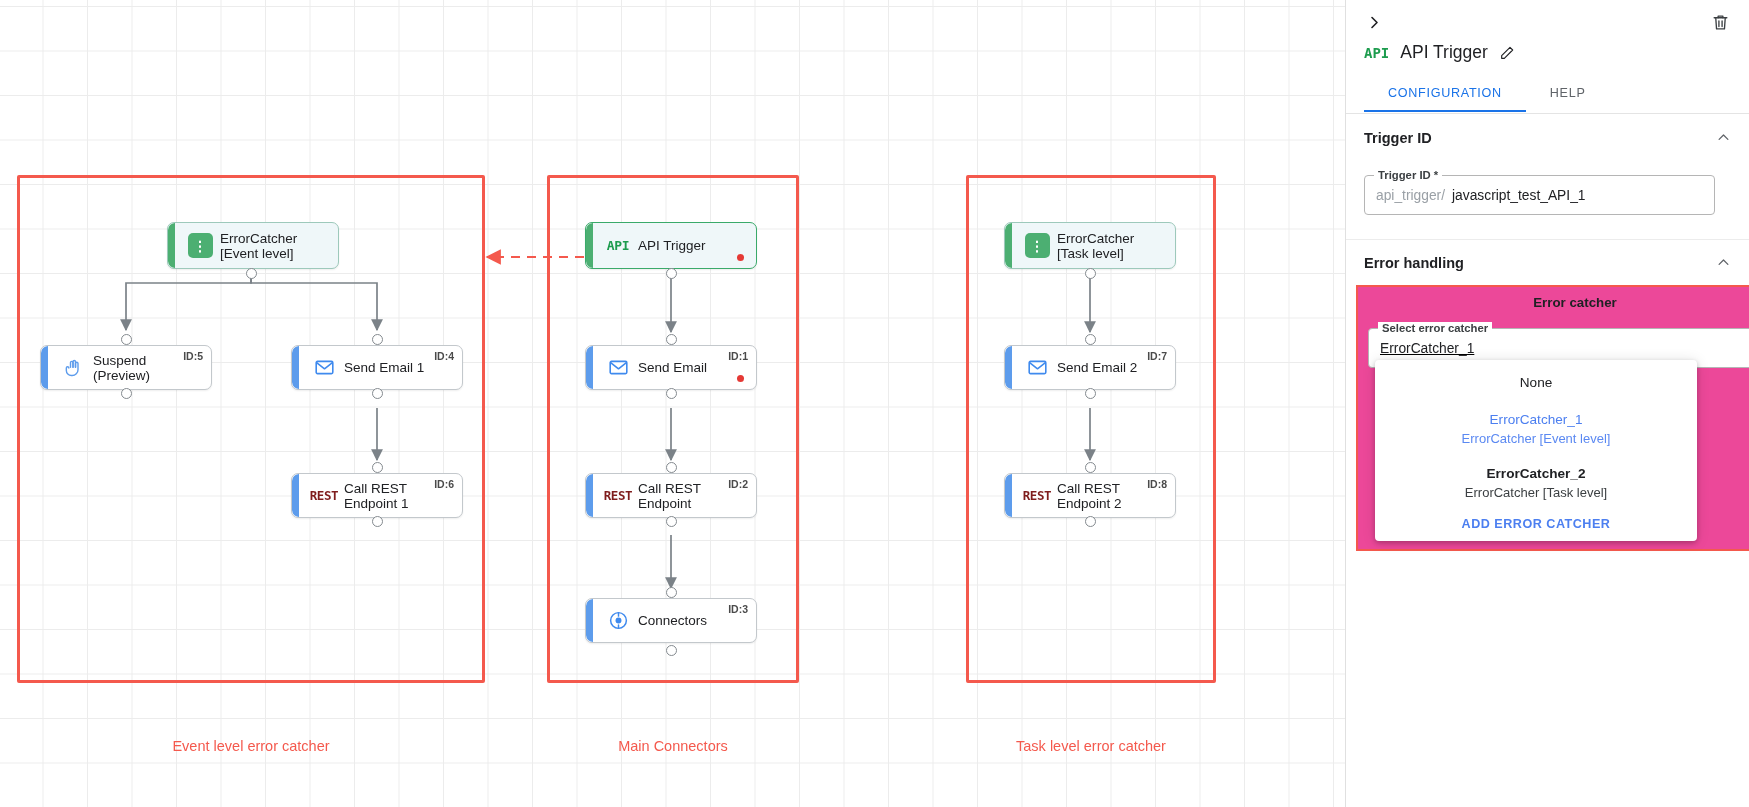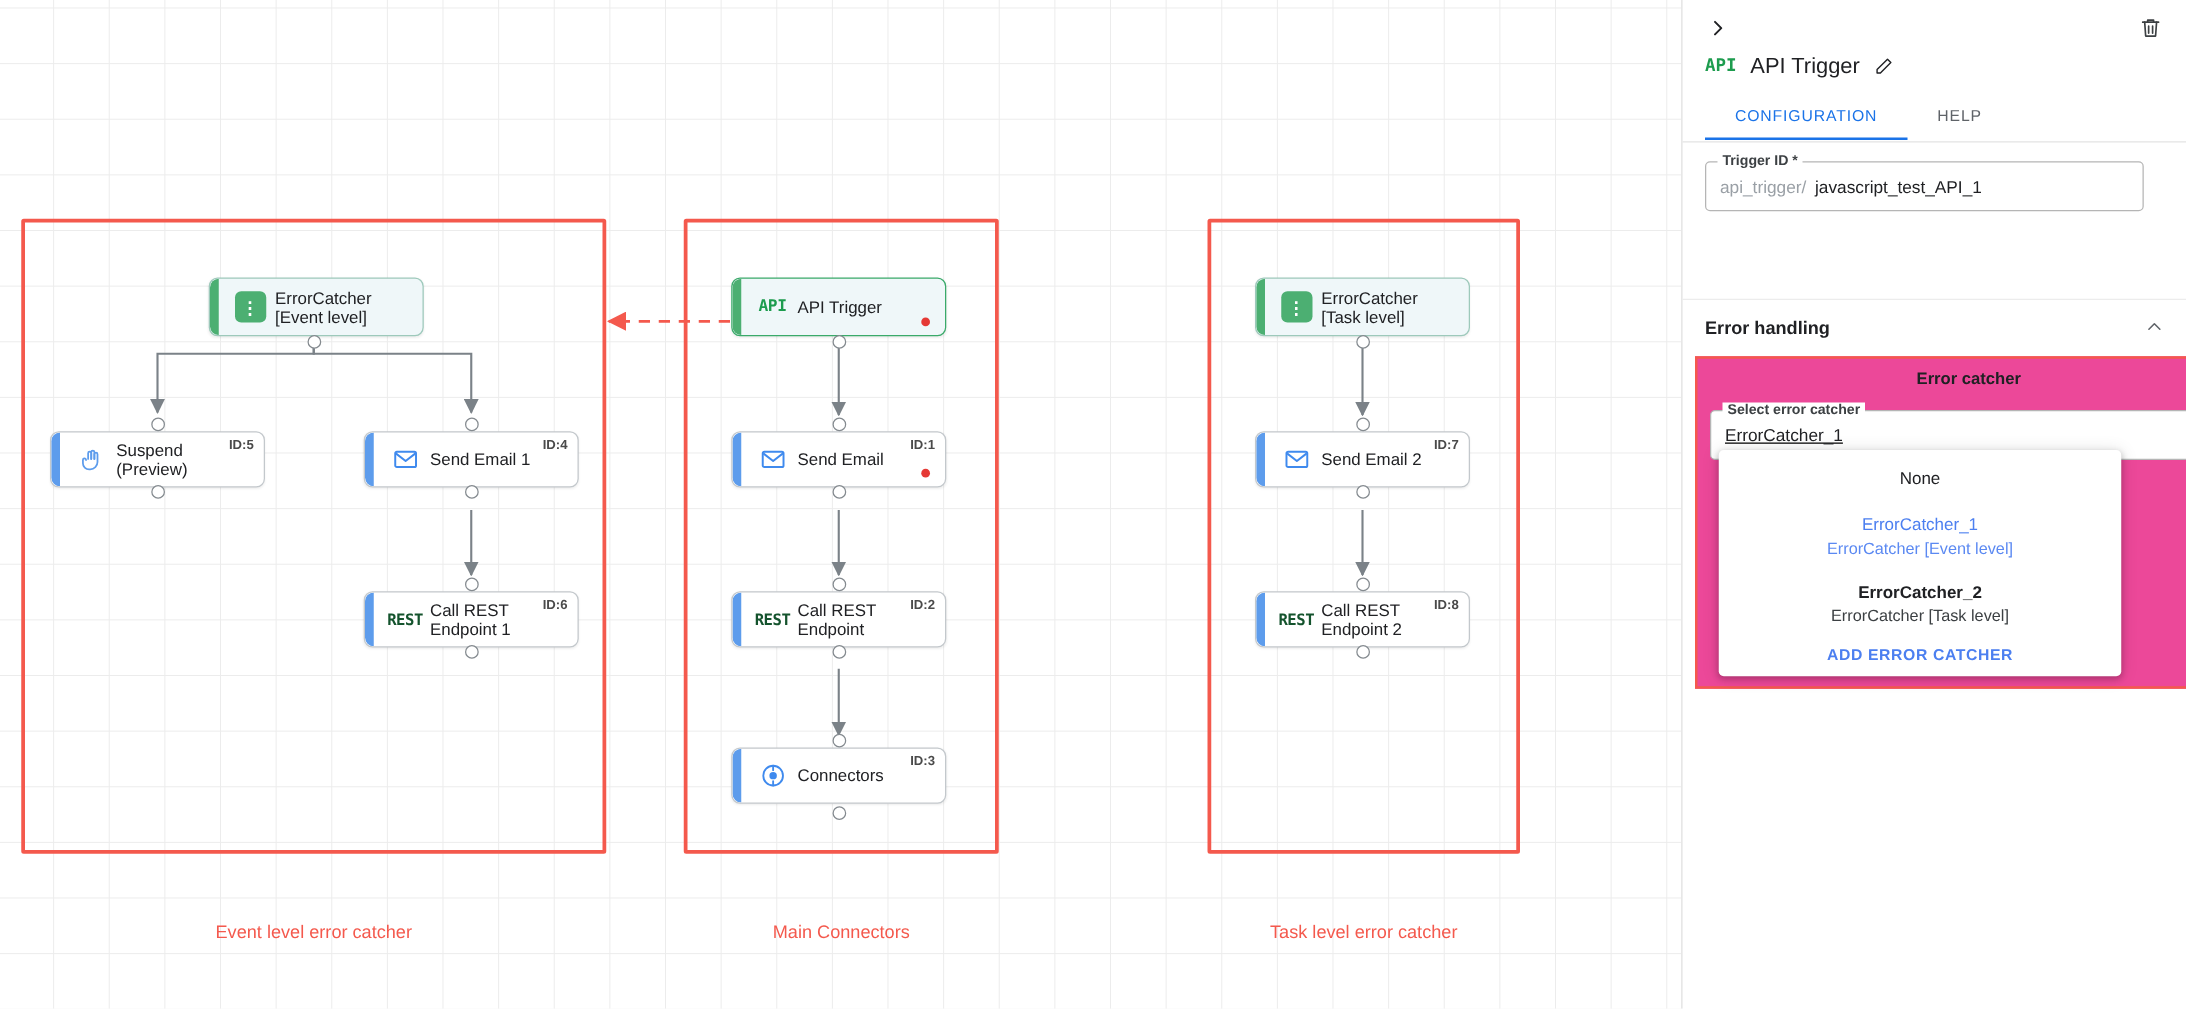--- a/index.html
+++ b/index.html
@@ -88,21 +88,21 @@
     position: absolute;
     width: 11px; height: 11px;
     border: 1.6px solid #848a8f;
     background: #fff;
     border-radius: 50%;
   }
 
   
   .rest-text {
     font-family: "DejaVu Sans Mono", monospace;
-    font-size: 12.5px; font-weight: bold; color: #14532d;
+    font-size: 12.5px; font-weight: bold; color: #7f1d1d;
     letter-spacing: -0.4px;
   }
   .api-text {
     font-family: "DejaVu Sans Mono", monospace;
     font-size: 13px; font-weight: bold; color: #1d9c4e;
     letter-spacing: -0.3px;
   }
   .errsq {
     width: 25px; height: 25px; border-radius: 5px; background:#4caf72;
     display:flex; align-items:center; justify-content:center;
@@ -447,20 +447,28 @@
         </span>
       </div>
     </div>
 
     <div id="tabs">
       <div class="tab active">CONFIGURATION</div>
       <div class="tab">HELP</div>
     </div>
 
     <div class="section" style="top:115px; height:125px;">
+      <div class="section-head">
+        <span class="h">Trigger ID</span>
+        <span class="caret">
+          <svg width="15" height="15" viewBox="0 0 24 24" fill="none" stroke="#5f6368" stroke-width="2" stroke-linecap="round" stroke-linejoin="round">
+            <path d="M5 15l7-7 7 7"></path>
+          </svg>
+        </span>
+      </div>
       <div class="field" style="margin:14px 34px 0 18px;">
         <span class="legend">Trigger ID *</span>
         <span class="prefix">api_trigger/</span>
         <span class="fieldval">javascript_test_API_1</span>
       </div>
     </div>
 
     <div class="section" style="top:240px; height:46px; border-bottom:none;">
       <div class="section-head">
         <span class="h">Error handling</span>

